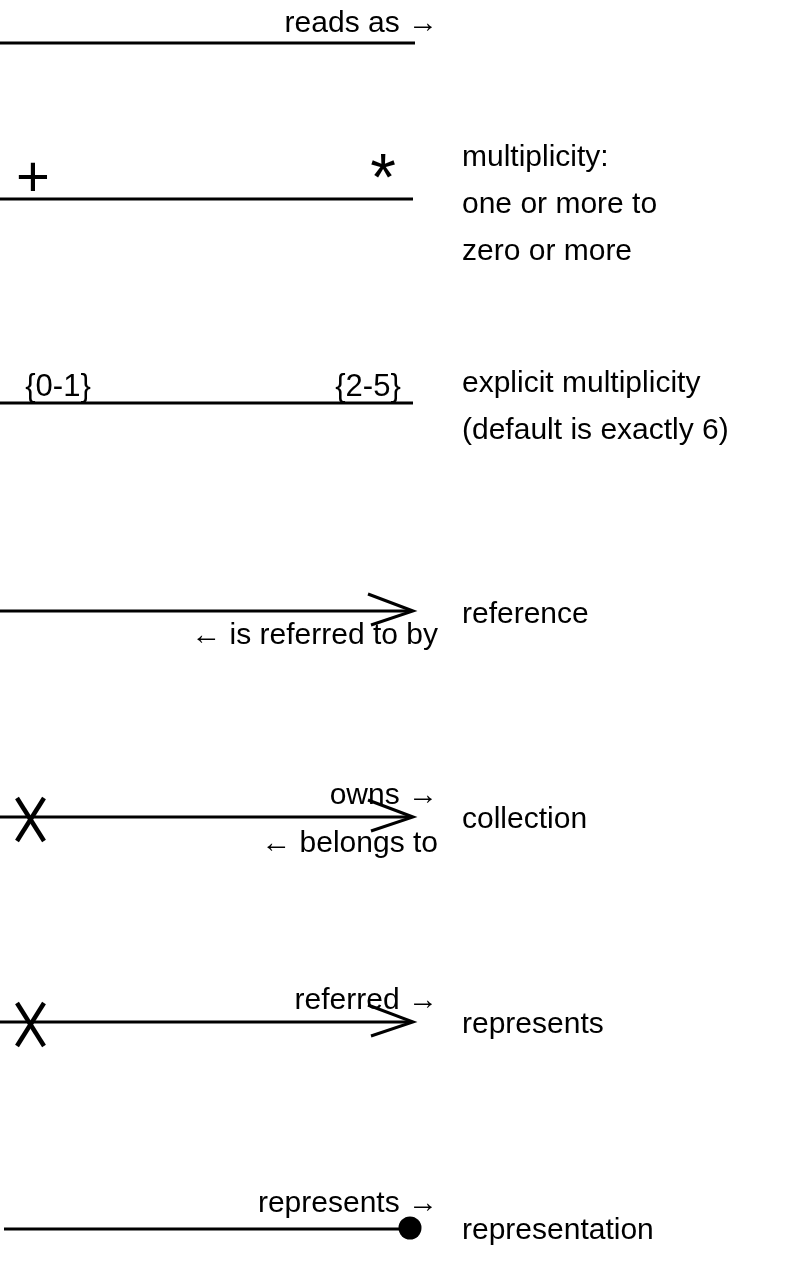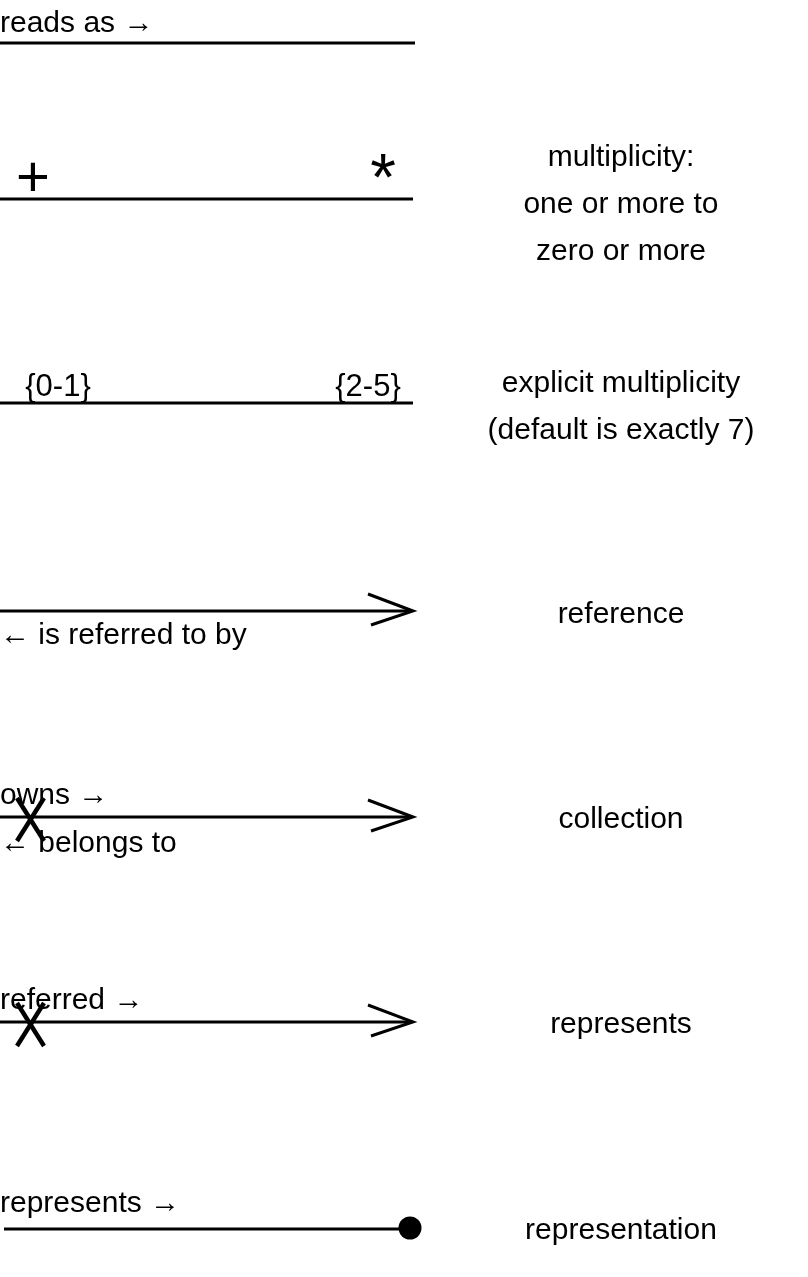--- a/index.html
+++ b/index.html
@@ -33,32 +33,32 @@
   .dot { fill: #000000; stroke: none; }
   .overlay text {
     font-family: "Liberation Sans", sans-serif;
     fill: #000000;
   }
   .marker-plus { font-size: 58px; }
   .marker-star { font-size: 66px; }
   .marker-brace { font-size: 31px; }
   .dir-label {
     position: absolute;
-    left: 0;
+    left: 8px;
     width: 430px;
-    text-align: left;
+    text-align: right;
     font-size: 30px;
     line-height: 36px;
     white-space: nowrap;
   }
   .side-label {
     position: absolute;
-    left: 448px;
+    left: 462px;
     width: 346px;
-    text-align: center;
+    text-align: left;
     font-size: 30px;
     line-height: 47px;
     white-space: pre-line;
   }
 </style>
 </head>
 <body>
 
 <div class="canvas">
 
@@ -91,21 +91,21 @@
     <circle class="dot" cx="410" cy="1228" r="11.5"></circle>
   </svg>
 
   <div class="dir-label" style="top:4px">reads as →</div>
 
   <div class="side-label" style="top:132px">multiplicity:
 one or more to
 zero or more</div>
 
   <div class="side-label" style="top:358px">explicit multiplicity
-(default is exactly 7)</div>
+(default is exactly 6)</div>
 
   <div class="dir-label" style="top:616px">← is referred to by</div>
   <div class="side-label" style="top:589px">reference</div>
 
   <div class="dir-label" style="top:776px">owns →</div>
   <div class="dir-label" style="top:824px">← belongs to</div>
   <div class="side-label" style="top:794px">collection</div>
 
   <div class="dir-label" style="top:981px">referred →</div>
   <div class="side-label" style="top:999px">represents</div>

